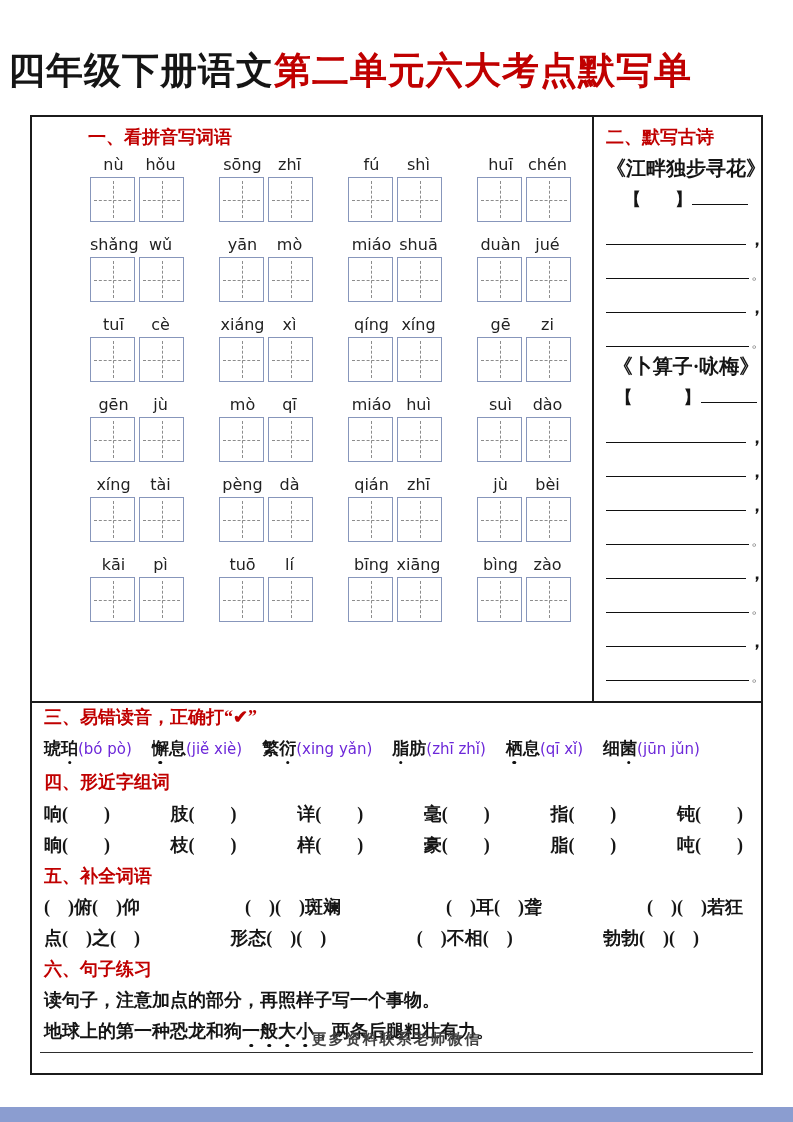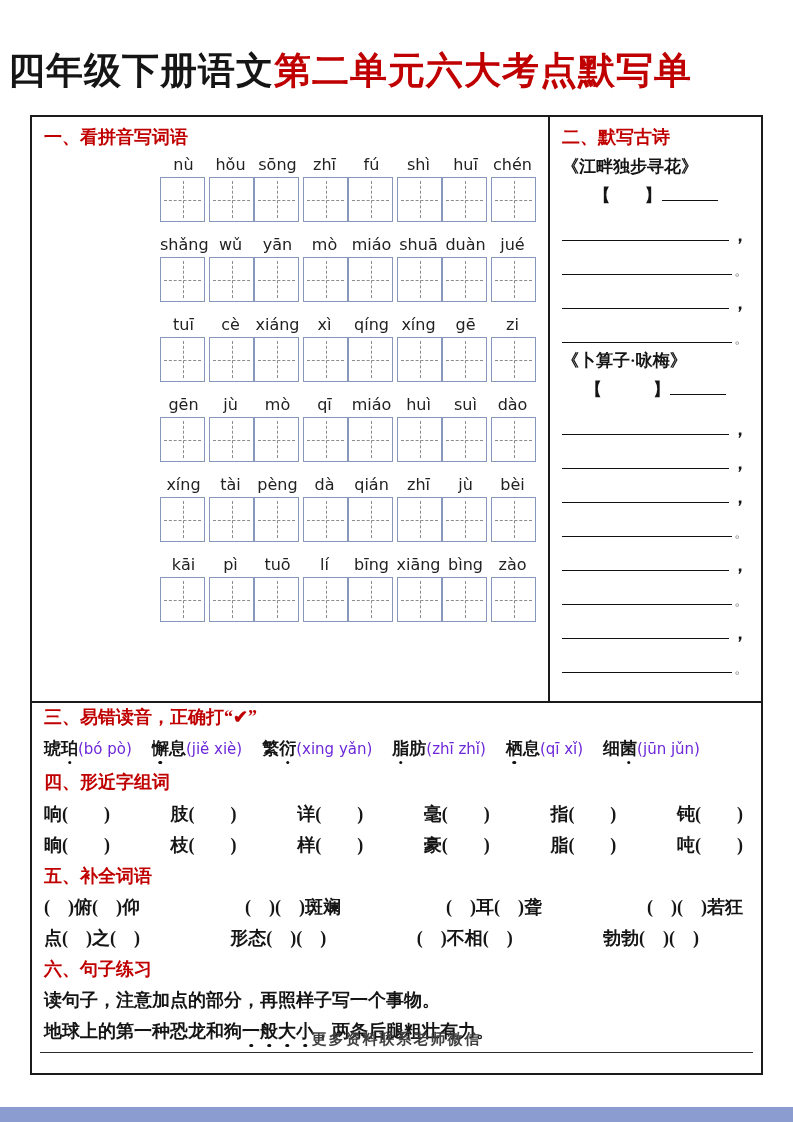--- a/index.html
+++ b/index.html
@@ -9,44 +9,44 @@
   
   .main-title { position:absolute; top:46px; left:8px; width:100%; text-align:left;
                 font-size:37px; font-weight:bold; letter-spacing:1px; white-space:nowrap; }
   .main-title .t-red { color:#c00000; }
 
   
   .sheet { position:absolute; left:30px; top:115px; width:733px; height:960px;
            border:2px solid #1b1b1b; box-sizing:border-box; display:flex; flex-direction:column; }
   .top-split { display:flex; height:586px; min-height:586px; border-bottom:2px solid #1b1b1b; box-sizing:border-box; }
   .cell-left { width:518px; min-width:518px; border-right:2px solid #1b1b1b; box-sizing:border-box;
-               padding:8px 10px 0 12px; }
+               padding:8px 18px 0 12px;margin-left:44px; }
   .cell-right { flex:1; padding:8px 12px 8px 12px; display:flex; flex-direction:column; }
   .bottom-area { flex:1; position:relative; padding:2px 14px 0 12px; }
 
   .sec-head { color:#c00000; font-weight:bold; font-size:18px; line-height:1.35; }
 
   
   .pinyin-grid { margin-top:6px; }
-  .word-row { display:flex; justify-content:flex-end; padding:0 2px; margin-bottom:13px; }
+  .word-row { display:flex; justify-content:flex-start; padding:0 2px; margin-bottom:13px;gap:35px; }
   .pair { display:flex; flex-direction:column; }
   .py-line { display:flex; font-family:"DejaVu Sans", sans-serif; font-size:16px; color:#222;
              margin-bottom:3px; white-space:nowrap; }
   .py-line span { width:47px; text-align:center; }
   .boxes { display:flex; gap:4px; }
   .box { width:45px; height:45px; border:1.5px solid #8796bb; position:relative;
          box-sizing:border-box; background:#fff; }
   .box::before { content:""; position:absolute; top:3px; bottom:3px; left:50%;
                  border-left:1px dashed #8c8c8c; }
   .box::after  { content:""; position:absolute; left:3px; right:3px; top:50%;
                  border-top:1px dashed #8c8c8c; }
 
   
   .poem { display:flex; flex-direction:column; }
-  .poem-title { text-align:left; font-weight:bold; font-size:17px; margin-top:6px; white-space:nowrap; }
+  .poem-title { text-align:center; font-weight:bold; font-size:20px; margin-top:6px; white-space:nowrap; }
   .author-line { text-align:center; font-weight:bold; font-size:17px; margin-top:6px; }
   .author-line .ul { display:inline-block; width:56px; height:3px; border-bottom:1.6px solid #111;
                      vertical-align:baseline; }
   .ans-line { display:flex; align-items:flex-end; height:34px; }
   .ans-line .ln { flex:1; border-bottom:1.6px solid #111; height:100%; }
   .ans-line .punct { font-size:18px; font-weight:bold; line-height:0.7; padding-left:2px; }
   .ans-line .punct.period { font-weight:normal; color:#666; font-size:15px; }
 
   
   .readings { display:flex; gap:20px; font-size:17px; margin:8px 0 10px 0; white-space:nowrap; }

